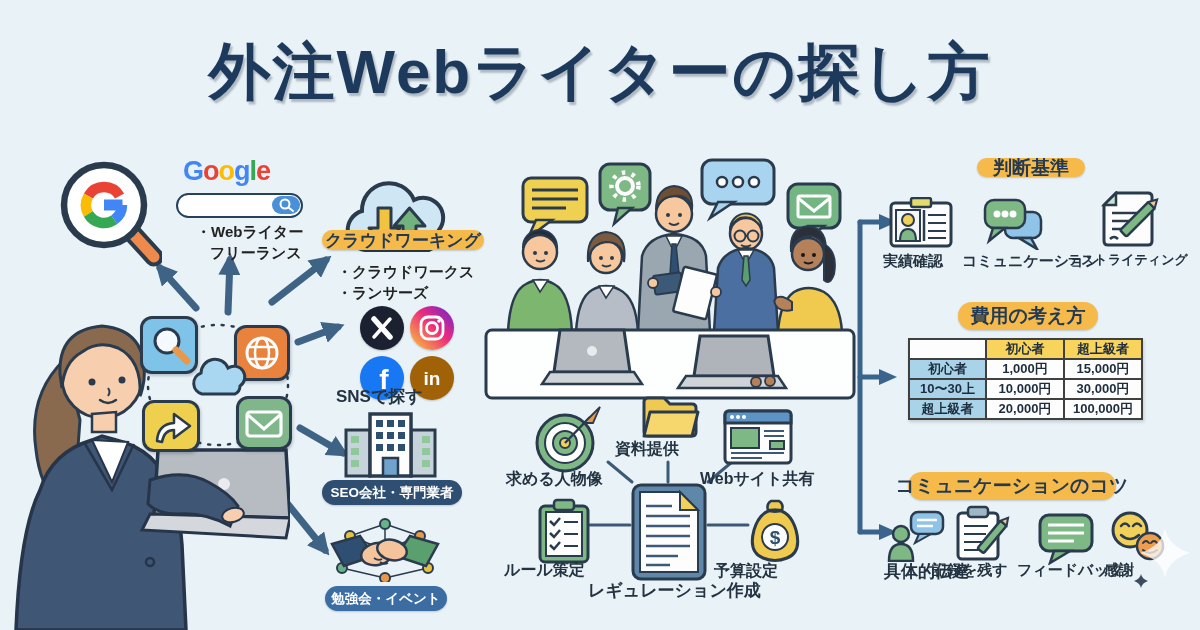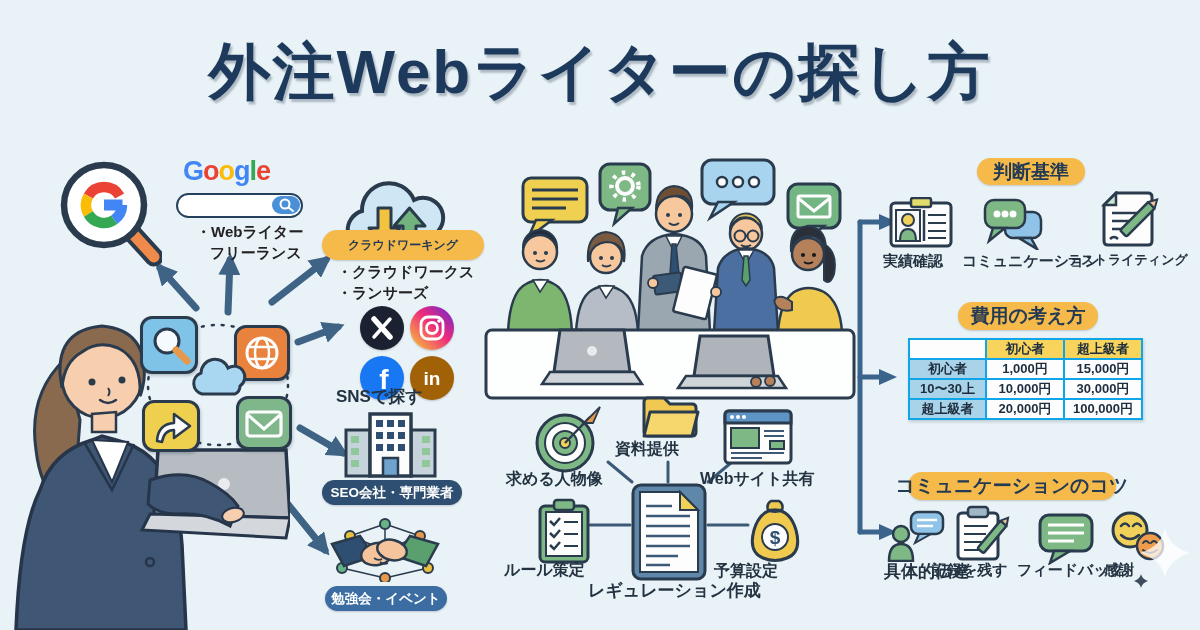--- a/index.html
+++ b/index.html
@@ -13,21 +13,21 @@
   .badge.blue{background:#3b6da3;color:#fff}
   .lbl{position:absolute;font-weight:800;color:#233341;line-height:1.12;white-space:nowrap}
   .bullets{position:absolute;font-weight:800;color:#222;font-size:15px;line-height:21px;white-space:pre-line;text-align:left}
   .g-blue{color:#4285F4}.g-red{color:#EA4335}.g-yel{color:#FBBC05}.g-grn{color:#34A853}
   .searchbar{position:absolute;left:176px;top:193px;width:127px;height:25px;background:#fff;border:2.5px solid #24425e;border-radius:14px;box-sizing:border-box}
   .searchbar .btn{position:absolute;right:1px;top:1px;width:28px;height:18px;background:#4a90d9;border-radius:10px}
   .sns{position:absolute;left:360px;top:306px;width:95px;display:grid;grid-template-columns:44px 44px;grid-gap:6px}
   .sns .c{width:44px;height:44px;border-radius:50%;position:relative;box-shadow:0 1px 2px rgba(0,0,0,.2)}
   .appsq{position:absolute;border:3px solid #2a3b4d;border-radius:12px;box-sizing:border-box;box-shadow:1px 2px 3px rgba(30,50,70,.25)}
   .cost-table{position:absolute;left:908px;top:338px;border-collapse:collapse;background:#fdfdfd;box-shadow:1px 2px 3px rgba(30,50,70,.2)}
-  .cost-table td{border:2px solid #0ea5e9;font-size:13px;font-weight:800;color:#1d2d3e;text-align:center;padding:0;height:18px}
+  .cost-table td{border:2px solid #404040;font-size:13px;font-weight:800;color:#1d2d3e;text-align:center;padding:0;height:18px}
   .cost-table .c0{width:75px}.cost-table .c1{width:76px}.cost-table .c2{width:76px}
   .cost-table .th-y{background:#f8d45c}
   .cost-table .th-b{background:#a9d3e8}
   svg{display:block}
 </style>
 </head>
 <body>
 
 <div id="canvas">
 
@@ -125,21 +125,21 @@
         </svg>
       </span>
   </div>
   <div class="bullets" style="left:196px;top:221px"><span>・Webライター</span><br><span style="padding-left:14px">フリーランス</span></div>
 
   <svg class="abs" style="left:332px;top:166px" width="130" height="100" viewBox="0 0 130 100">
     <path d="M33 84 A20 20 0 0 1 30 45 A27 27 0 0 1 82 34 A20 20 0 0 1 107 64 A17 17 0 0 1 97 84 Z" fill="#cfe6f4" stroke="#2a3b4d" stroke-width="4"></path>
     <path d="M46 42 h13 v20 h9 l-15.5 18 -15.5 -18 h9 z" fill="#f2c33e" stroke="#2a3b4d" stroke-width="3" stroke-linejoin="round"></path>
     <path d="M71 80 v-20 h-9 l15.5 -18 15.5 18 h-9 v20 z" fill="#72b27f" stroke="#2a3b4d" stroke-width="3" stroke-linejoin="round"></path>
   </svg>
-  <div class="badge orange" style="left:322px;top:230px;width:162px;height:30px;font-size:12px">クラウドワーキング</div>
+  <div class="badge orange" style="left:322px;top:230px;width:162px;height:20px;font-size:17px">クラウドワーキング</div>
   <div class="bullets" style="left:337px;top:261px"><span>・クラウドワークス</span><br><span>・ランサーズ</span></div>
 
   <div class="sns">
     <div class="c" style="background:#1b2130">
         <svg width="44" height="44">
           <line x1="14" y1="13" x2="30" y2="31" stroke="#fff" stroke-width="5.5" stroke-linecap="round"></line>
           <line x1="30" y1="13" x2="14" y2="31" stroke="#fff" stroke-width="3.5" stroke-linecap="round"></line>
         </svg>
       </div>
     <div class="c" style="background:linear-gradient(45deg,#f9ce34,#ee2a7b 55%,#6228d7)">
@@ -403,21 +403,21 @@
       <path d="M15 17 V327"></path>
         <path d="M15 17 H34"></path>
         <path d="M15 172 H34"></path>
         <path d="M15 327 H34"></path>
     </g>
     <polygon points="34,9 52,17 34,25" fill="#3a648c"></polygon>
     <polygon points="34,164 52,172 34,180" fill="#3a648c"></polygon>
     <polygon points="34,319 52,327 34,335" fill="#3a648c"></polygon>
   </svg>
 
-  <div class="badge orange" style="left:977px;top:158px;width:108px;height:27px;font-size:19px">判断基準</div>
+  <div class="badge orange" style="left:977px;top:158px;width:108px;height:19px;font-size:19px">判断基準</div>
   <svg class="abs" style="left:888px;top:197px" width="66" height="52" viewBox="0 0 66 52">
     <rect x="3" y="6" width="60" height="43" rx="4" fill="#fdfdfd" stroke="#2a3b4d" stroke-width="3"></rect>
     <rect x="23" y="1" width="20" height="9" rx="2" fill="#e2dd6a" stroke="#2a3b4d" stroke-width="2.5"></rect>
     <rect x="8" y="13" width="24" height="31" fill="#f4f6f7" stroke="#2a3b4d" stroke-width="2"></rect>
     <circle cx="20" cy="23" r="6" fill="#f2d15a" stroke="#2a3b4d" stroke-width="2"></circle>
     <path d="M12 44 Q12 32 20 32 Q28 32 28 44 Z" fill="#7db885" stroke="#2a3b4d" stroke-width="2"></path>
     <line x1="36" y1="13" x2="36" y2="44" stroke="#2a3b4d" stroke-width="2.5"></line>
     <g stroke="#2a3b4d" stroke-width="2">
         <line x1="40" y1="18" x2="58" y2="18"></line>
         <line x1="40" y1="26" x2="58" y2="26"></line>

